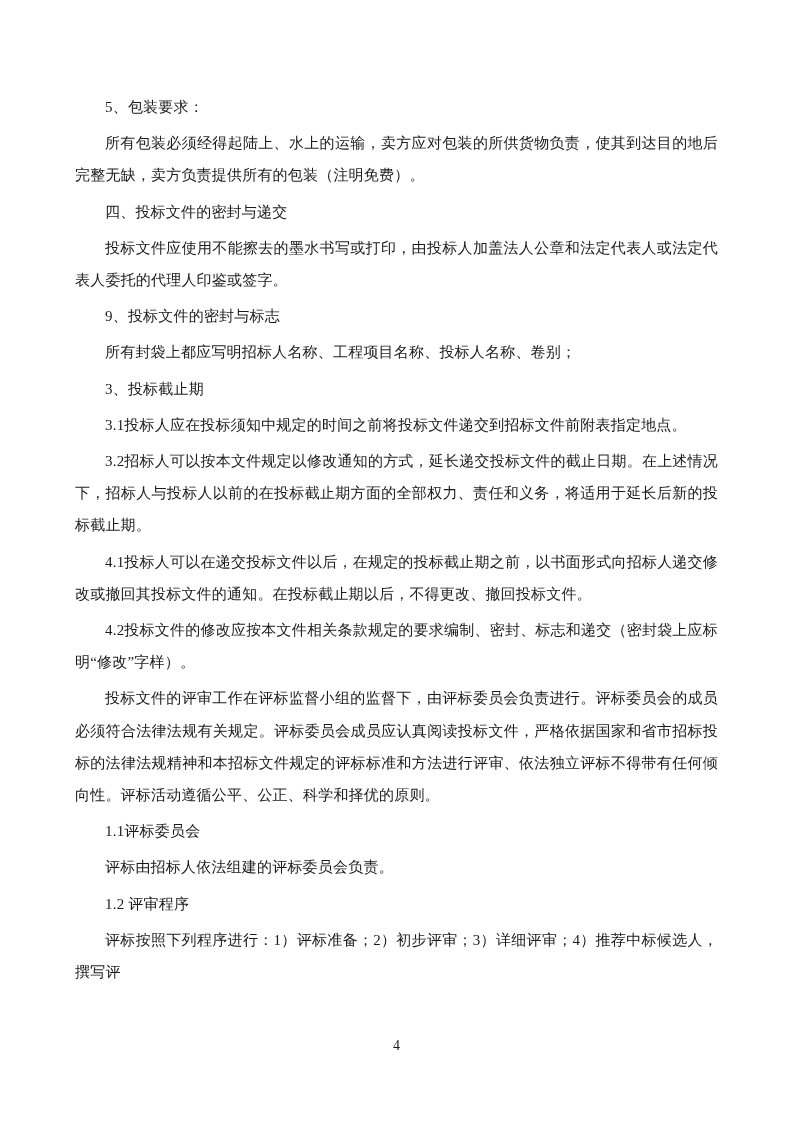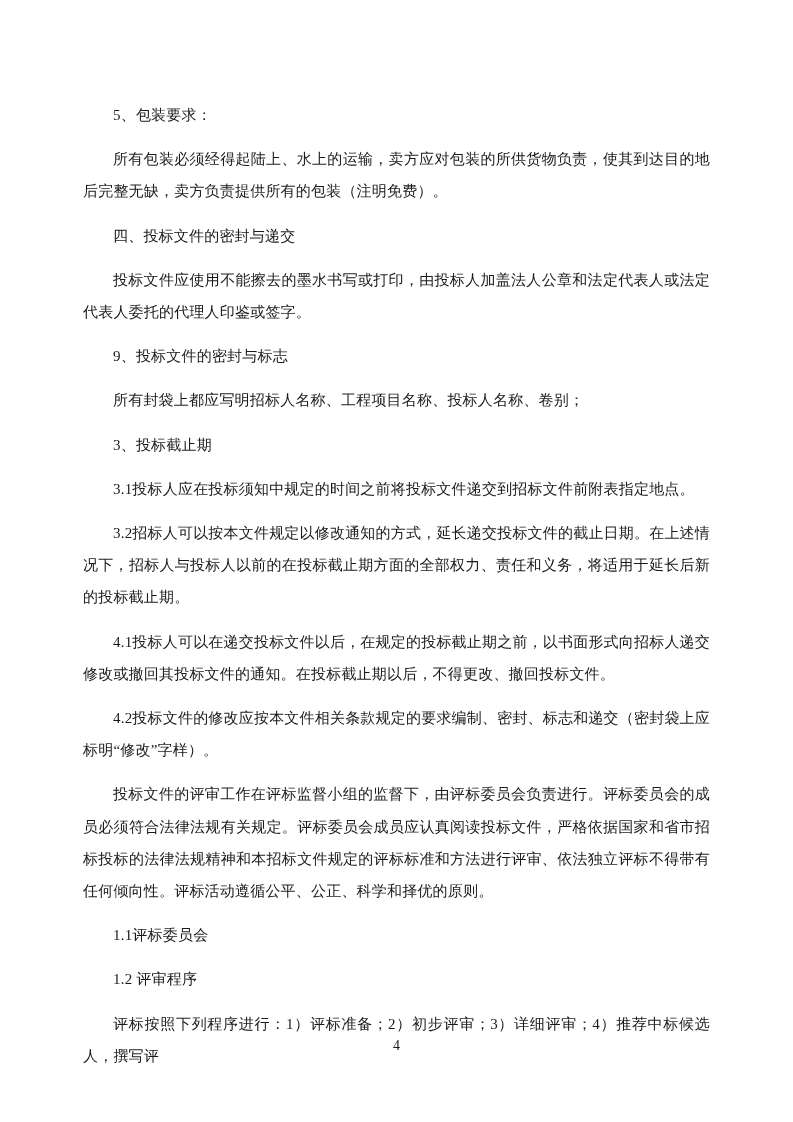--- a/index.html
+++ b/index.html
@@ -16,21 +16,21 @@
     font-family: "Liberation Serif", "DejaVu Serif", serif;
     color: #1a1a1a;
   }
   .content {
     position: absolute;
     left: 71px;
     top: 87px;
     width: 651px;
   }
   .content p {
-    margin: 12px;
+    margin: 4px;
     padding: 0;
     font-size: 15px;
     line-height: 32.2px;
     text-align: justify;
     text-indent: 2em;
     letter-spacing: 0.2px;
     word-break: break-all;
   }
   .footer {
     position: absolute;
@@ -54,17 +54,18 @@
     <p>投标文件应使用不能擦去的墨水书写或打印，由投标人加盖法人公章和法定代表人或法定代表人委托的代理人印鉴或签字。</p>
     <p>9、投标文件的密封与标志</p>
     <p>所有封袋上都应写明招标人名称、工程项目名称、投标人名称、卷别；</p>
     <p>3、投标截止期</p>
     <p>3.1投标人应在投标须知中规定的时间之前将投标文件递交到招标文件前附表指定地点。</p>
     <p>3.2招标人可以按本文件规定以修改通知的方式，延长递交投标文件的截止日期。在上述情况下，招标人与投标人以前的在投标截止期方面的全部权力、责任和义务，将适用于延长后新的投标截止期。</p>
     <p>4.1投标人可以在递交投标文件以后，在规定的投标截止期之前，以书面形式向招标人递交修改或撤回其投标文件的通知。在投标截止期以后，不得更改、撤回投标文件。</p>
     <p>4.2投标文件的修改应按本文件相关条款规定的要求编制、密封、标志和递交（密封袋上应标明“修改”字样）。</p>
     <p>投标文件的评审工作在评标监督小组的监督下，由评标委员会负责进行。评标委员会的成员必须符合法律法规有关规定。评标委员会成员应认真阅读投标文件，严格依据国家和省市招标投标的法律法规精神和本招标文件规定的评标标准和方法进行评审、依法独立评标不得带有任何倾向性。评标活动遵循公平、公正、科学和择优的原则。</p>
     <p>1.1评标委员会</p>
+    <p>评标由招标人依法组建的评标委员会负责。</p>
     <p>1.2 评审程序</p>
     <p>评标按照下列程序进行：1）评标准备；2）初步评审；3）详细评审；4）推荐中标候选人，撰写评</p>
   </div>
   <div class="footer">4</div>
 </div>
 
 </body></html>

